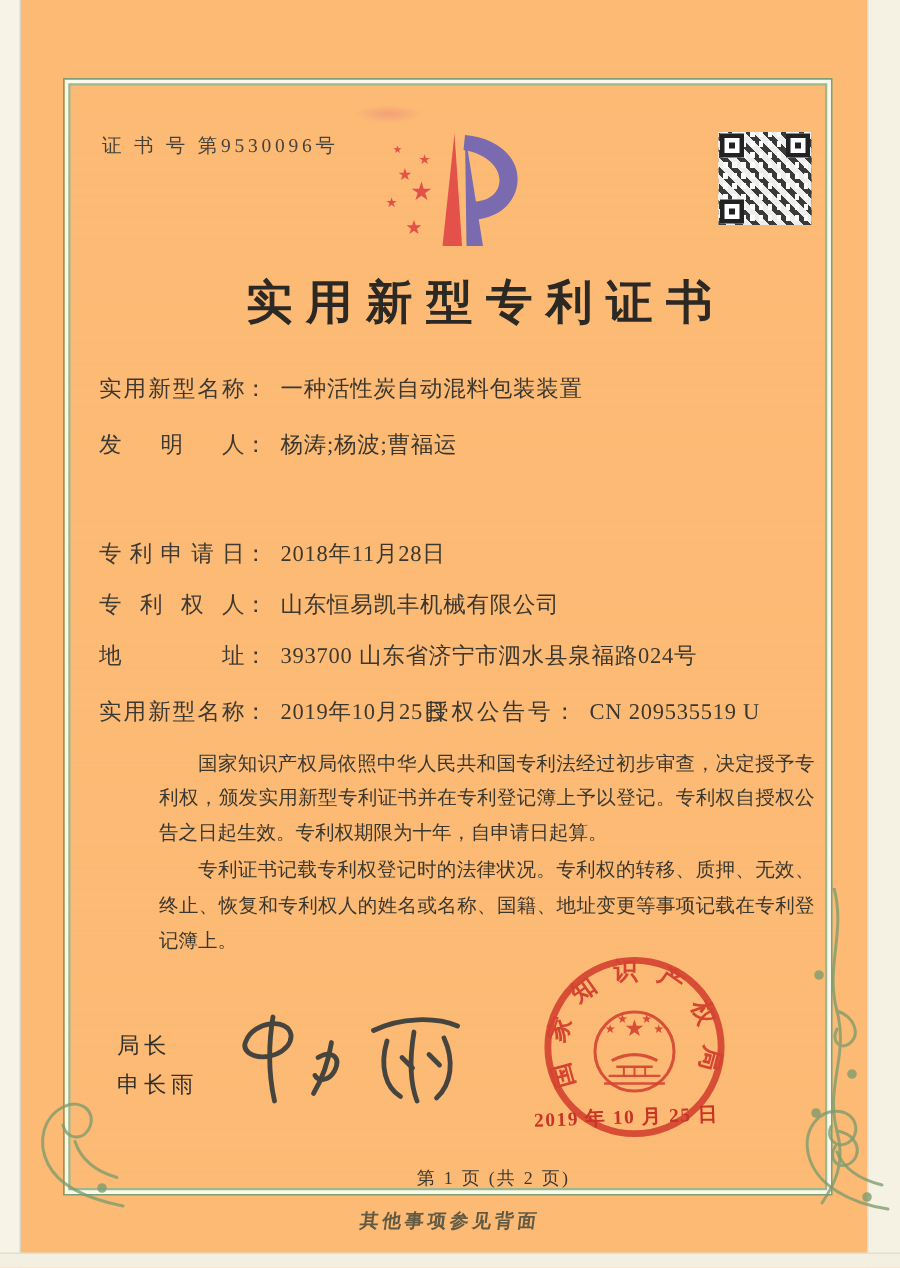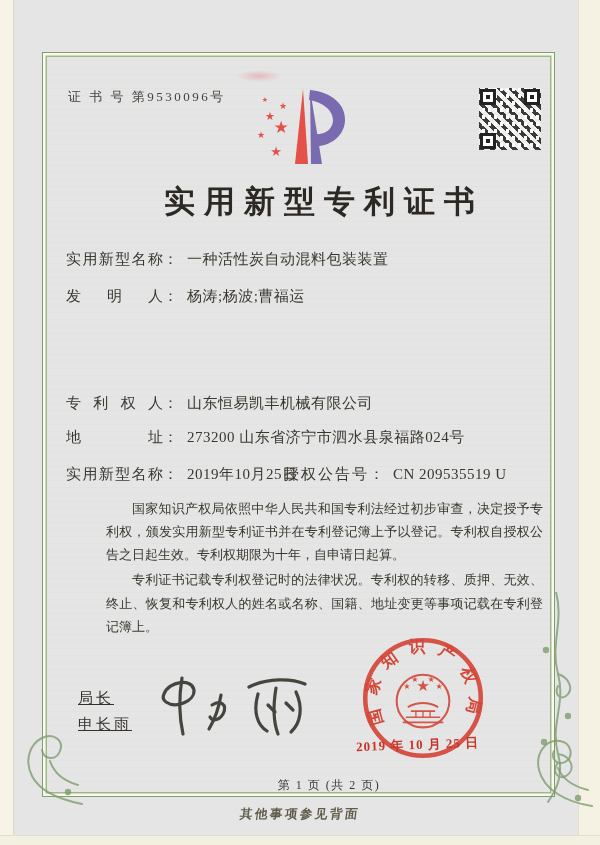--- a/index.html
+++ b/index.html
@@ -1,19 +1,19 @@
 <!DOCTYPE html>
 <html><head>
 <meta charset="utf-8">
 <style>
   * { margin:0; padding:0; box-sizing:border-box; }
   html,body { background:#ffffff; }
   .page {
     position:relative; width:600px; height:845px; overflow:hidden;
-    background:#e5e5e5;
+    background:#fdba74;
     font-family:"Liberation Serif","DejaVu Serif",serif;
     color:#38352f;
   }
   
   .edge-left  { position:absolute; left:0; top:0; width:14px; height:100%; background:#f7f4e7; border-right:1px solid rgba(90,85,60,.18); }
   .edge-right { position:absolute; right:0; top:0; width:22px; height:100%; background:#f5f1e3; border-left:1px solid rgba(90,85,60,.12); }
   .edge-bottom{ position:absolute; left:0; bottom:0; width:100%; height:10px; background:#f3efe1; border-top:1px solid rgba(90,85,60,.10); }
   .smudge { position:absolute; left:236px; top:70px; width:46px; height:12px;
     background:radial-gradient(ellipse at center, rgba(228,116,128,.38), rgba(228,116,128,0) 70%); }
   
@@ -43,21 +43,21 @@
   .lbl { display:inline-block; width:97px; text-align:justify; text-align-last:justify; color:#3c3933; }
   .colon { margin-right:9px; }
   .val { letter-spacing:.5px; }
   .pair2 { position:absolute; left:218px; top:0; }
   .lbl2 { letter-spacing:2px; }
 
   .paras { position:absolute; left:62px; top:497px; width:481px; }
   .paras p { font-size:13px; line-height:1.78; text-align:justify; text-indent:2em; color:#3a372f; margin-bottom:2px;margin-left:44px; }
 
   .director { position:absolute; left:78px; top:688px; font-size:15px; color:#34312b; }
-  .director div { letter-spacing:3px; line-height:20px; margin-bottom:6px;text-decoration:underline; }
+  .director div { letter-spacing:3px; line-height:20px; margin-bottom:6px; }
   .signature { position:absolute; left:148px; top:668px; width:185px; height:78px; }
 
   .seal { position:absolute; left:347px; top:622px; width:152px; height:152px; opacity:.93; }
   .seal-date { position:absolute; left:356px; top:736px; font-size:13px; font-weight:600;
     color:#c83425; letter-spacing:1px; transform:rotate(-2deg); white-space:nowrap; }
 
   .vine { position:absolute; }
   .vine-right { left:526px; top:592px; width:56px; height:212px; }
   .vine-corner { left:518px; top:728px; width:78px; height:80px; }
   .vine-left { left:20px; top:688px; width:68px; height:118px; }
@@ -105,25 +105,28 @@
   </div>
 
   <div class="title">实用新型专利证书</div>
 
   <div class="row" style="top:250px">
     <span class="lbl">实用新型名称</span><span class="colon">：</span><span class="val">一种活性炭自动混料包装装置</span>
   </div>
   <div class="row" style="top:287px">
     <span class="lbl">发明人</span><span class="colon">：</span><span class="val">杨涛;杨波;曹福运</span>
   </div>
+  <div class="row" style="top:360px">
+    <span class="lbl">专利申请日</span><span class="colon">：</span><span class="val">2018年11月28日</span>
+  </div>
   <div class="row" style="top:394px">
     <span class="lbl">专利权人</span><span class="colon">：</span><span class="val">山东恒易凯丰机械有限公司</span>
   </div>
   <div class="row" style="top:428px">
-    <span class="lbl">地址</span><span class="colon">：</span><span class="val">273200 山东省济宁市泗水县泉福路024号</span>
+    <span class="lbl">地址</span><span class="colon">：</span><span class="val">393700 山东省济宁市泗水县泉福路024号</span>
   </div>
   <div class="row" style="top:465px">
     <span class="lbl">实用新型名称</span><span class="colon">：</span><span class="val">2019年10月25日</span>
     <span class="pair2">
       <span class="lbl2">授权公告号</span><span class="colon">：</span><span class="val">CN 209535519 U</span>
     </span>
   </div>
 
   <div class="paras">
     <p>国家知识产权局依照中华人民共和国专利法经过初步审查，决定授予专利权，颁发实用新型专利证书并在专利登记簿上予以登记。专利权自授权公告之日起生效。专利权期限为十年，自申请日起算。</p>

